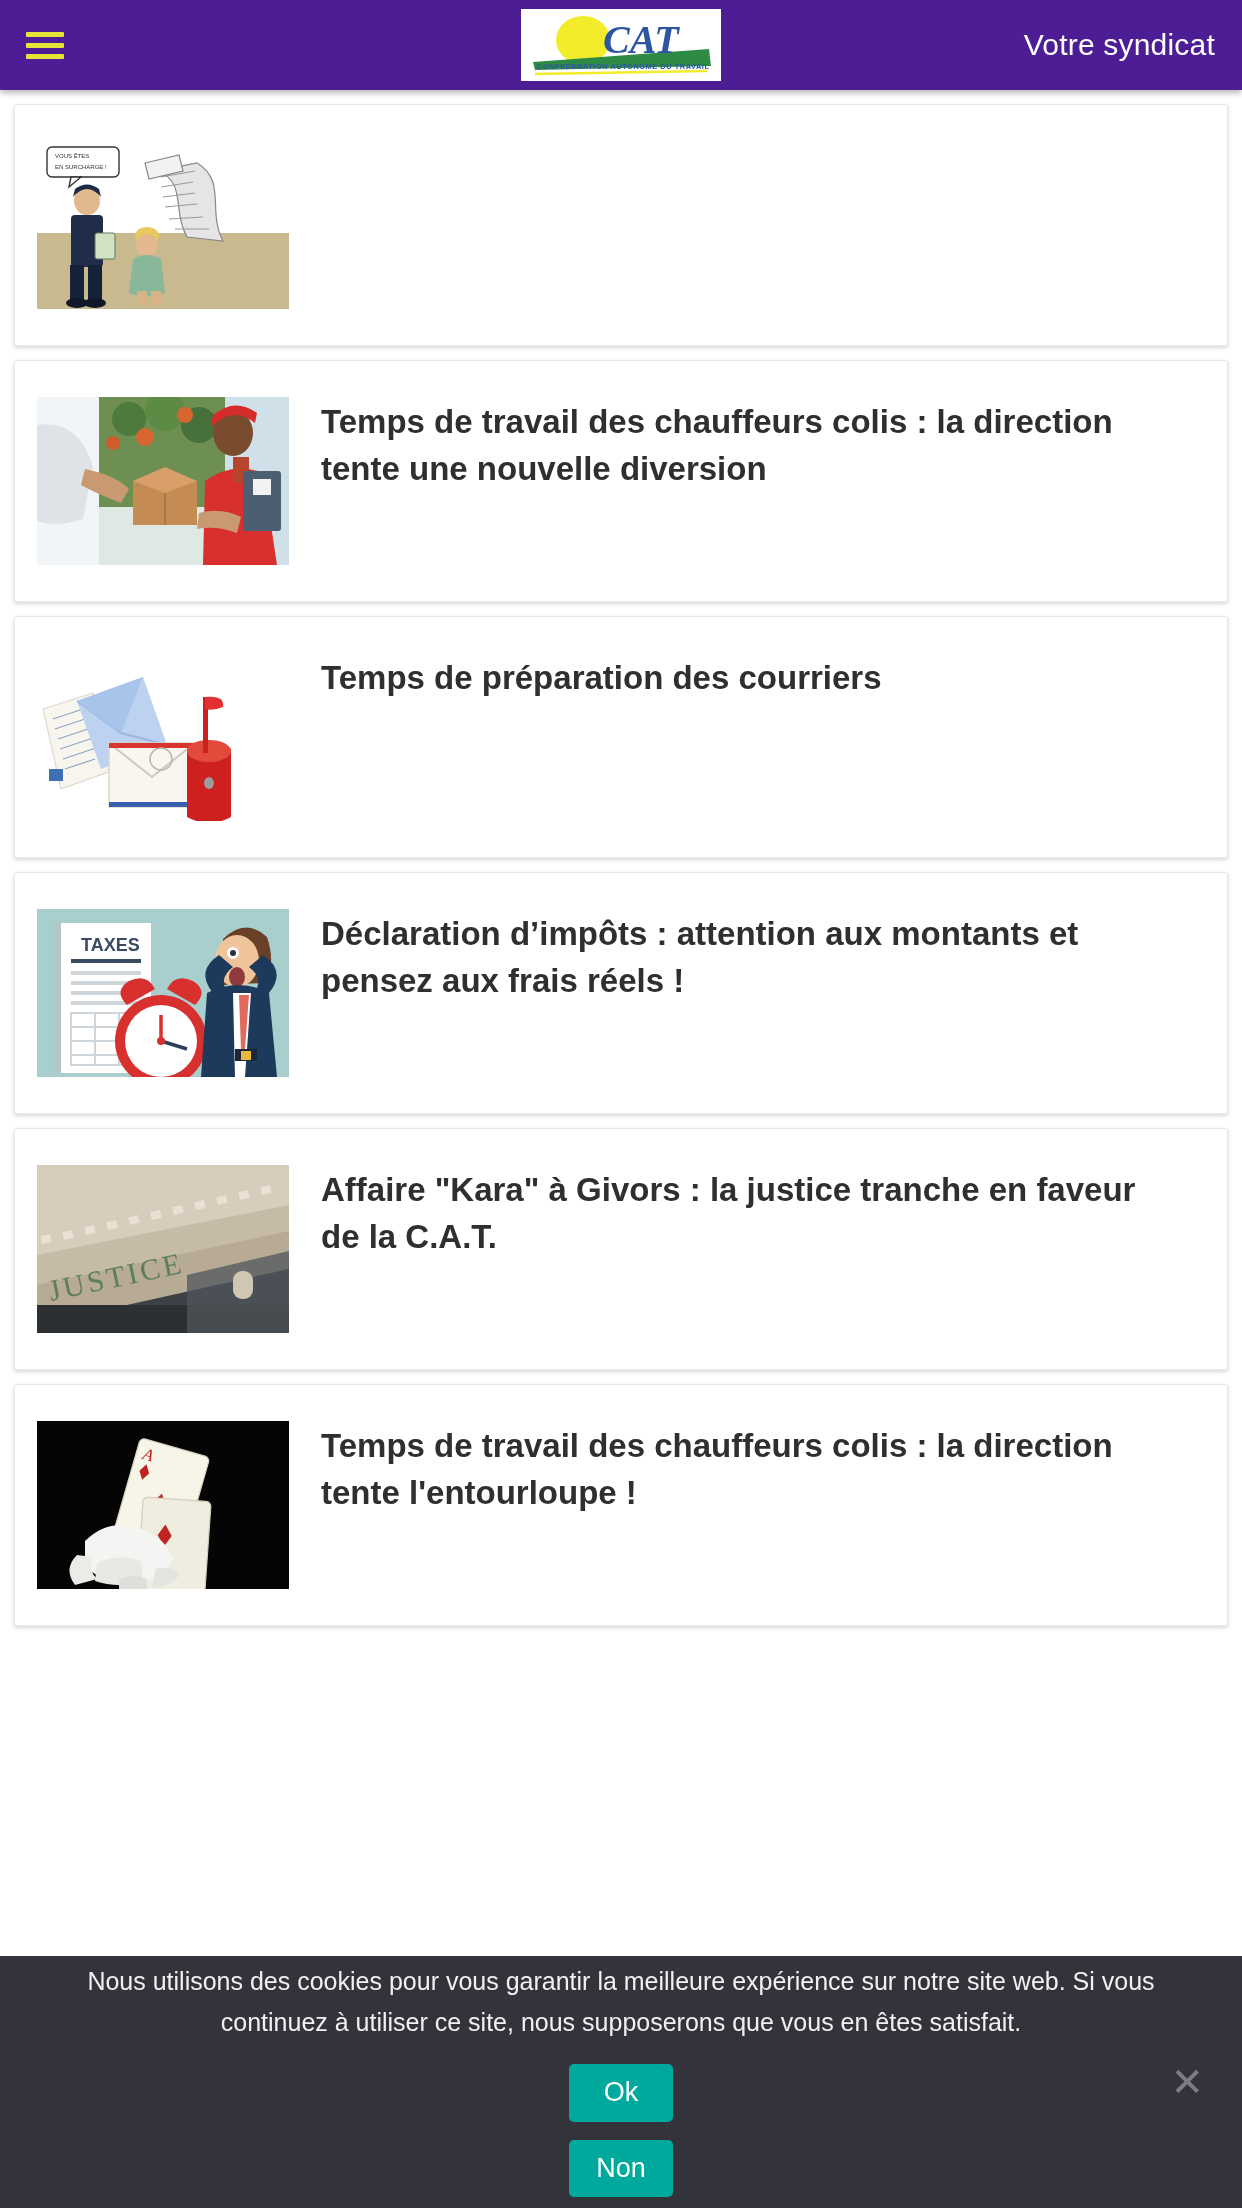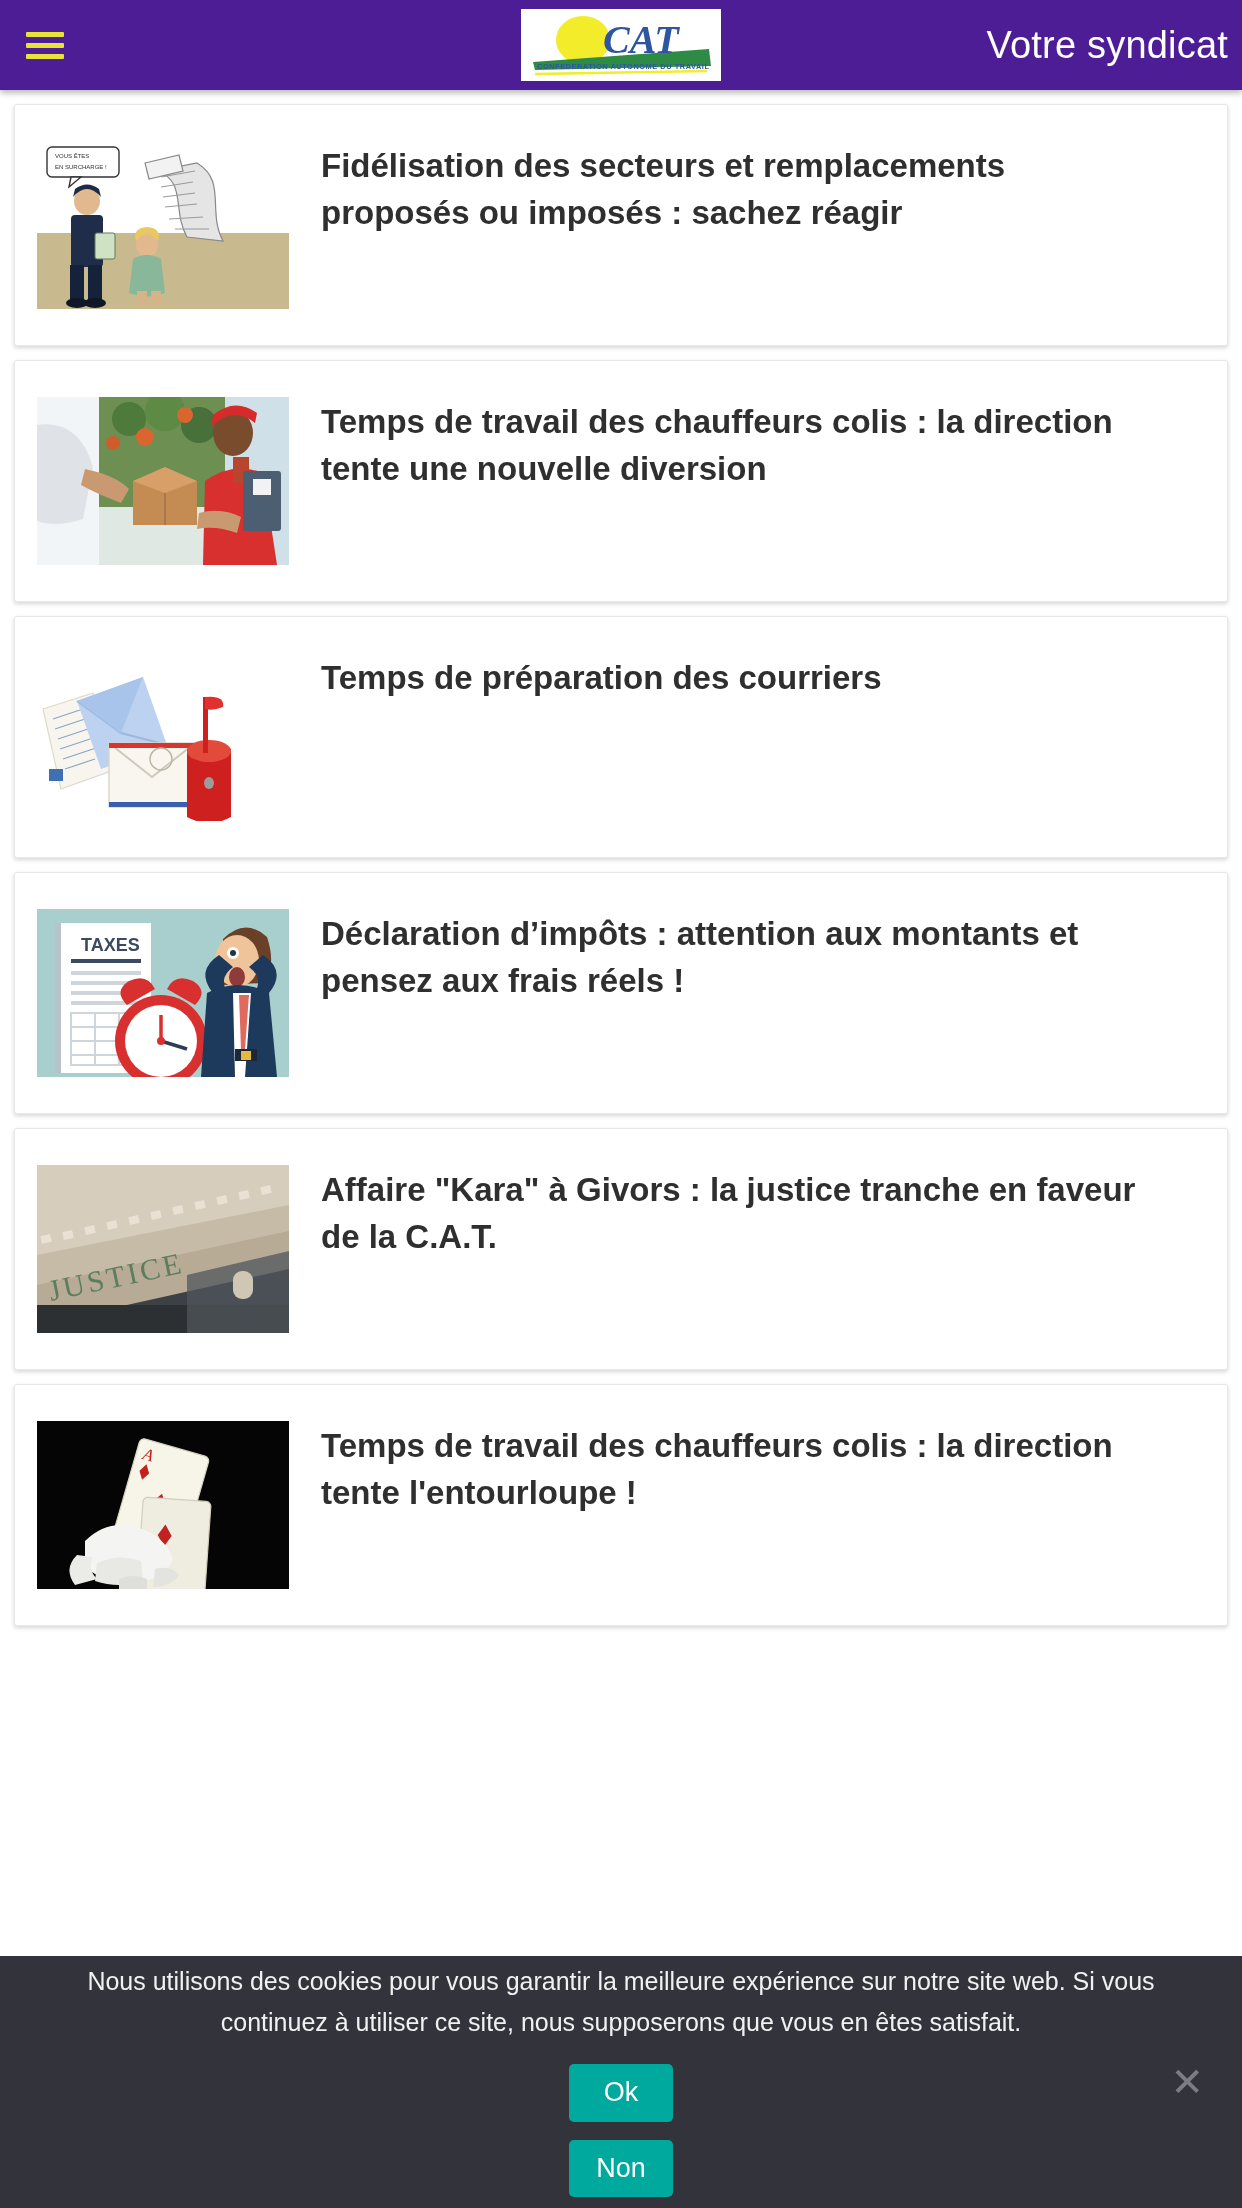--- a/index.html
+++ b/index.html
@@ -56,25 +56,25 @@
     top: 9px;
     width: 200px;
     height: 72px;
     background: #ffffff;
     display: block;
   }
   .brand-logo svg { display: block; width: 100%; height: 100%; }
 
   .header-title {
     position: absolute;
-    right: 14px;
+    right: 27px;
     top: 50%;
     transform: translateY(-50%);
     color: #ffffff;
-    font-size: 38px;
+    font-size: 30px;
     font-weight: 400;
     letter-spacing: .2px;
     line-height: 1;
     white-space: nowrap;
   }
 
   
   .post-list {
     width: 1242px;
     padding: 0;
@@ -237,21 +237,20 @@
           <ellipse cx="58" cy="162" rx="11" ry="5" fill="#101728"></ellipse>
           <rect x="58" y="92" width="20" height="26" rx="2" fill="#cfe2c4" stroke="#5f7a58" stroke-width="1"></rect>
 
           <ellipse cx="110" cy="104" rx="11" ry="12" fill="#e2b98f"></ellipse>
           <path d="M99 100 q11 -14 22 0 q4 -13 -11 -14 q-15 1 -11 14 Z" fill="#e9c95f"></path>
           <path d="M96 118 q14 -8 28 0 l4 34 q-18 7 -36 0 Z" fill="#88b79a"></path>
           <rect x="100" y="150" width="10" height="14" fill="#d6b487"></rect>
           <rect x="114" y="150" width="10" height="14" fill="#d6b487"></rect>
         </svg>
       </span>
-      <a class="post-title" href="#">Fidélisation des secteurs et remplacements proposés ou imposés : sachez réagir</a>
     </div>
   </article>
 
   <article class="post-card">
     <div class="post-inner">
       <span class="post-thumb">
         <svg viewBox="0 0 252 168" preserveAspectRatio="none" aria-hidden="true">
           <rect width="252" height="168" fill="#dfe8e2"></rect>
 
           <rect x="60" y="0" width="130" height="110" fill="#6d8f52"></rect>

